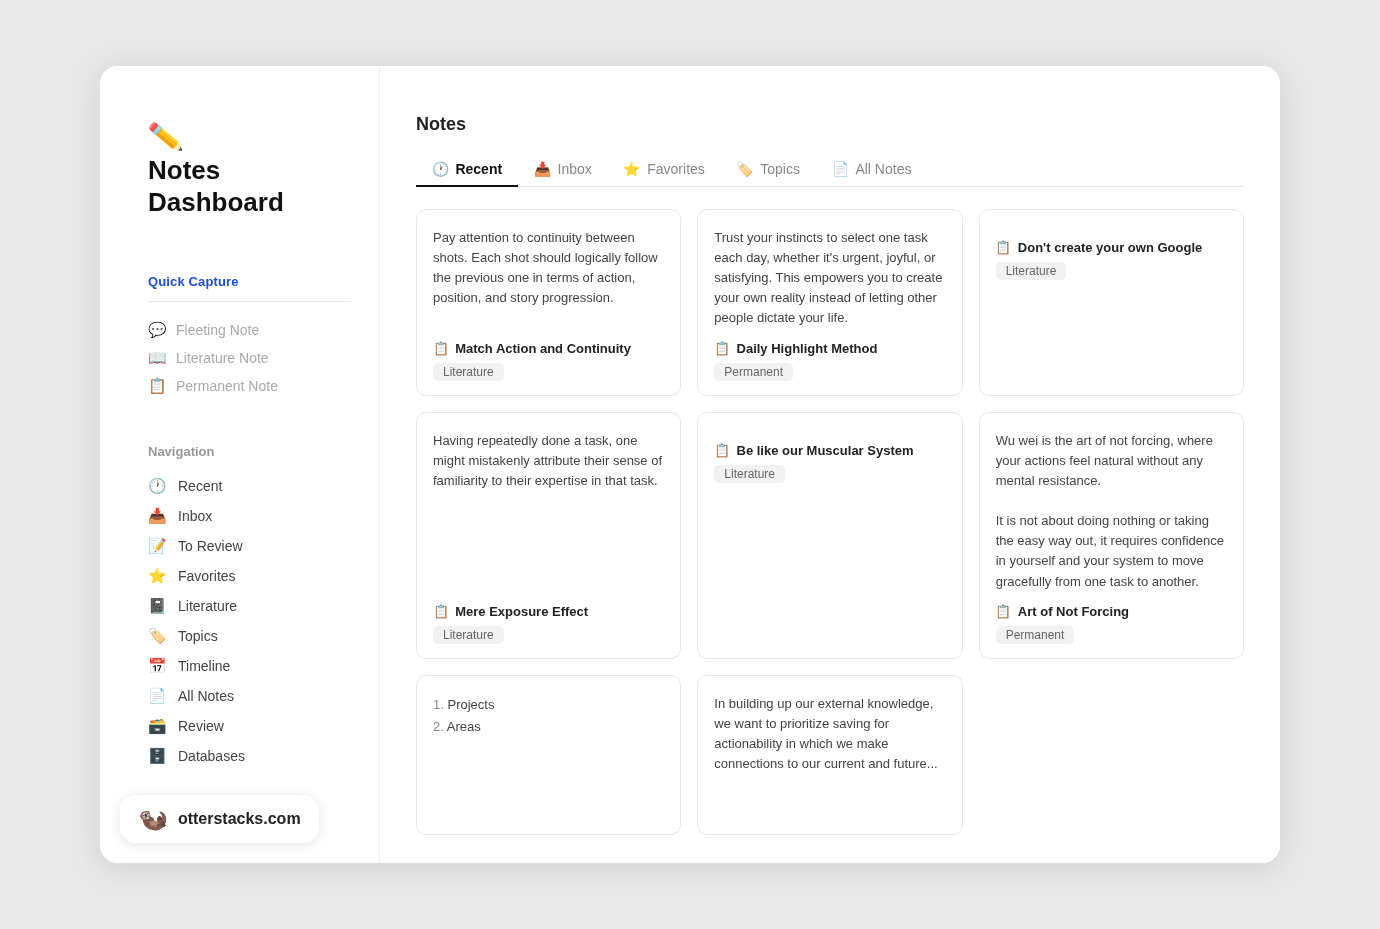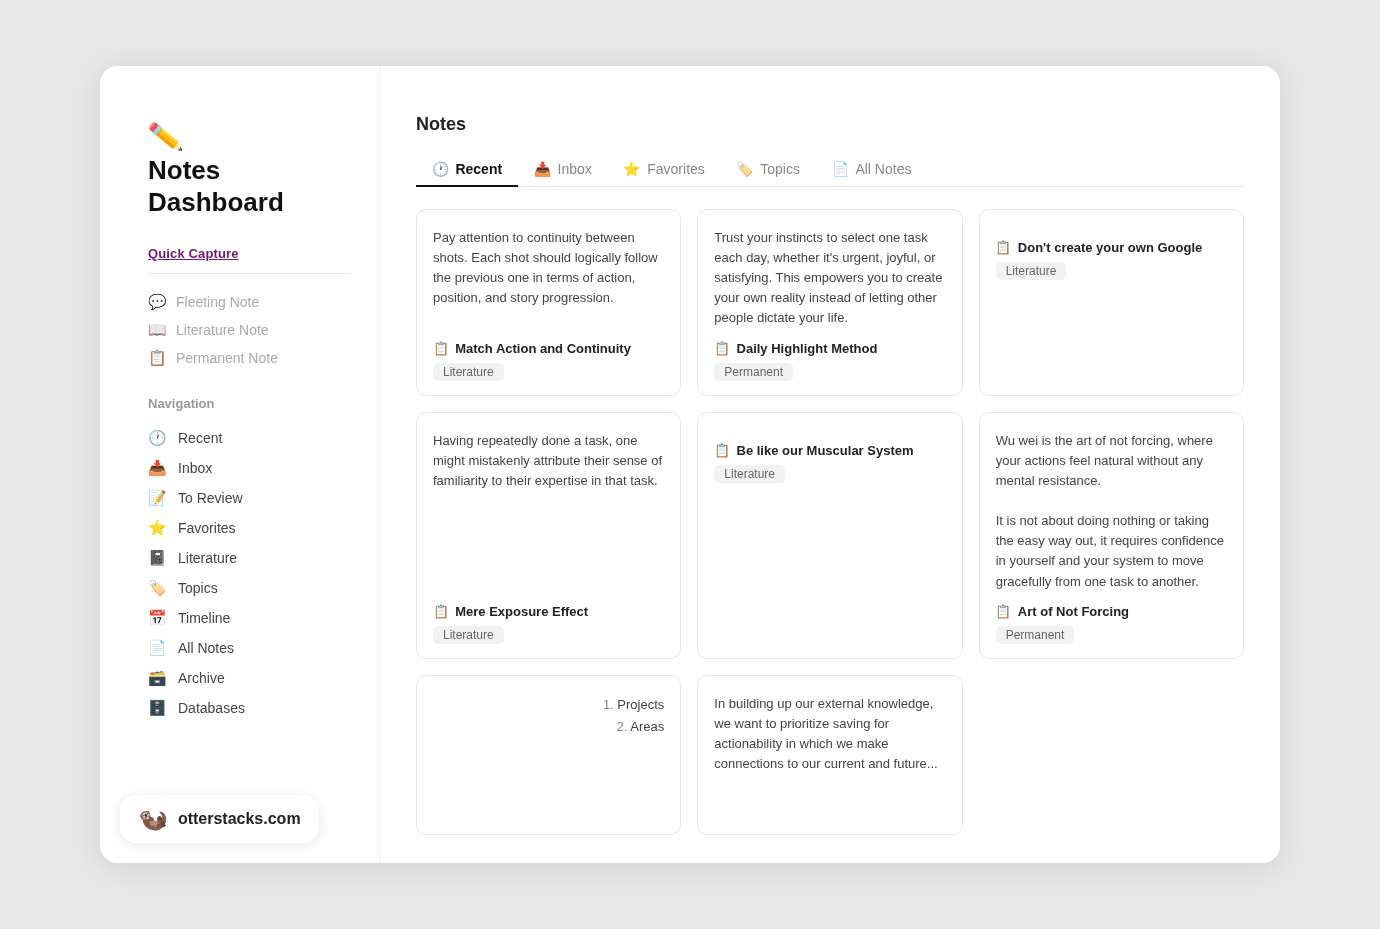--- a/index.html
+++ b/index.html
@@ -46,24 +46,24 @@
     }
     .sidebar-title {
       font-size: 26px;
       font-weight: 700;
       color: #111;
       line-height: 1.2;
     }
     .sidebar-section-label {
       font-size: 13px;
       font-weight: 600;
-      color: #701a75;
+      color: #1d4ed8;
       margin-bottom: 12px;
+      margin-top: 28px;
       letter-spacing: 0.01em;
-      text-decoration: underline;
     }
     .quick-capture-divider {
       height: 1px;
       background: #e8e8e8;
       margin-bottom: 14px;
     }
     .quick-capture-item {
       display: flex;
       align-items: center;
       gap: 10px;
@@ -76,21 +76,21 @@
       font-size: 15px;
       width: 18px;
       text-align: center;
       color: #bbb;
     }
     .nav-section-label {
       font-size: 13px;
       font-weight: 600;
       color: #999;
       margin-bottom: 12px;
-      margin-top: 24px;
+      margin-top: 44px;
     }
     .nav-item {
       display: flex;
       align-items: center;
       gap: 10px;
       padding: 6px 0;
       color: #444;
       font-size: 14px;
       cursor: pointer;
       border-radius: 6px;
@@ -201,21 +201,20 @@
       border-radius: 5px;
       padding: 2px 10px;
       font-size: 12px;
       color: #666;
     }
     
     .note-card-list {
       list-style: none;
       padding: 0;
       counter-reset: list-counter;
-      text-align: right;
     }
     .note-card-list li {
       counter-increment: list-counter;
       font-size: 13px;
       color: #444;
       line-height: 1.7;
     }
     .note-card-list li::before {
       content: counter(list-counter) ".  ";
       color: #888;
@@ -277,21 +276,21 @@
     <div class="nav-item">
       <span class="nav-icon">📅</span>
       <span>Timeline</span>
     </div>
     <div class="nav-item">
       <span class="nav-icon">📄</span>
       <span>All Notes</span>
     </div>
     <div class="nav-item">
       <span class="nav-icon">🗃️</span>
-      <span>Archive</span>
+      <span>Review</span>
     </div>
     <div class="nav-item">
       <span class="nav-icon">🗄️</span>
       <span>Databases</span>
     </div>
   </aside>
 
   <main class="main-content">
     <div class="main-section-title">Notes</div>
 

